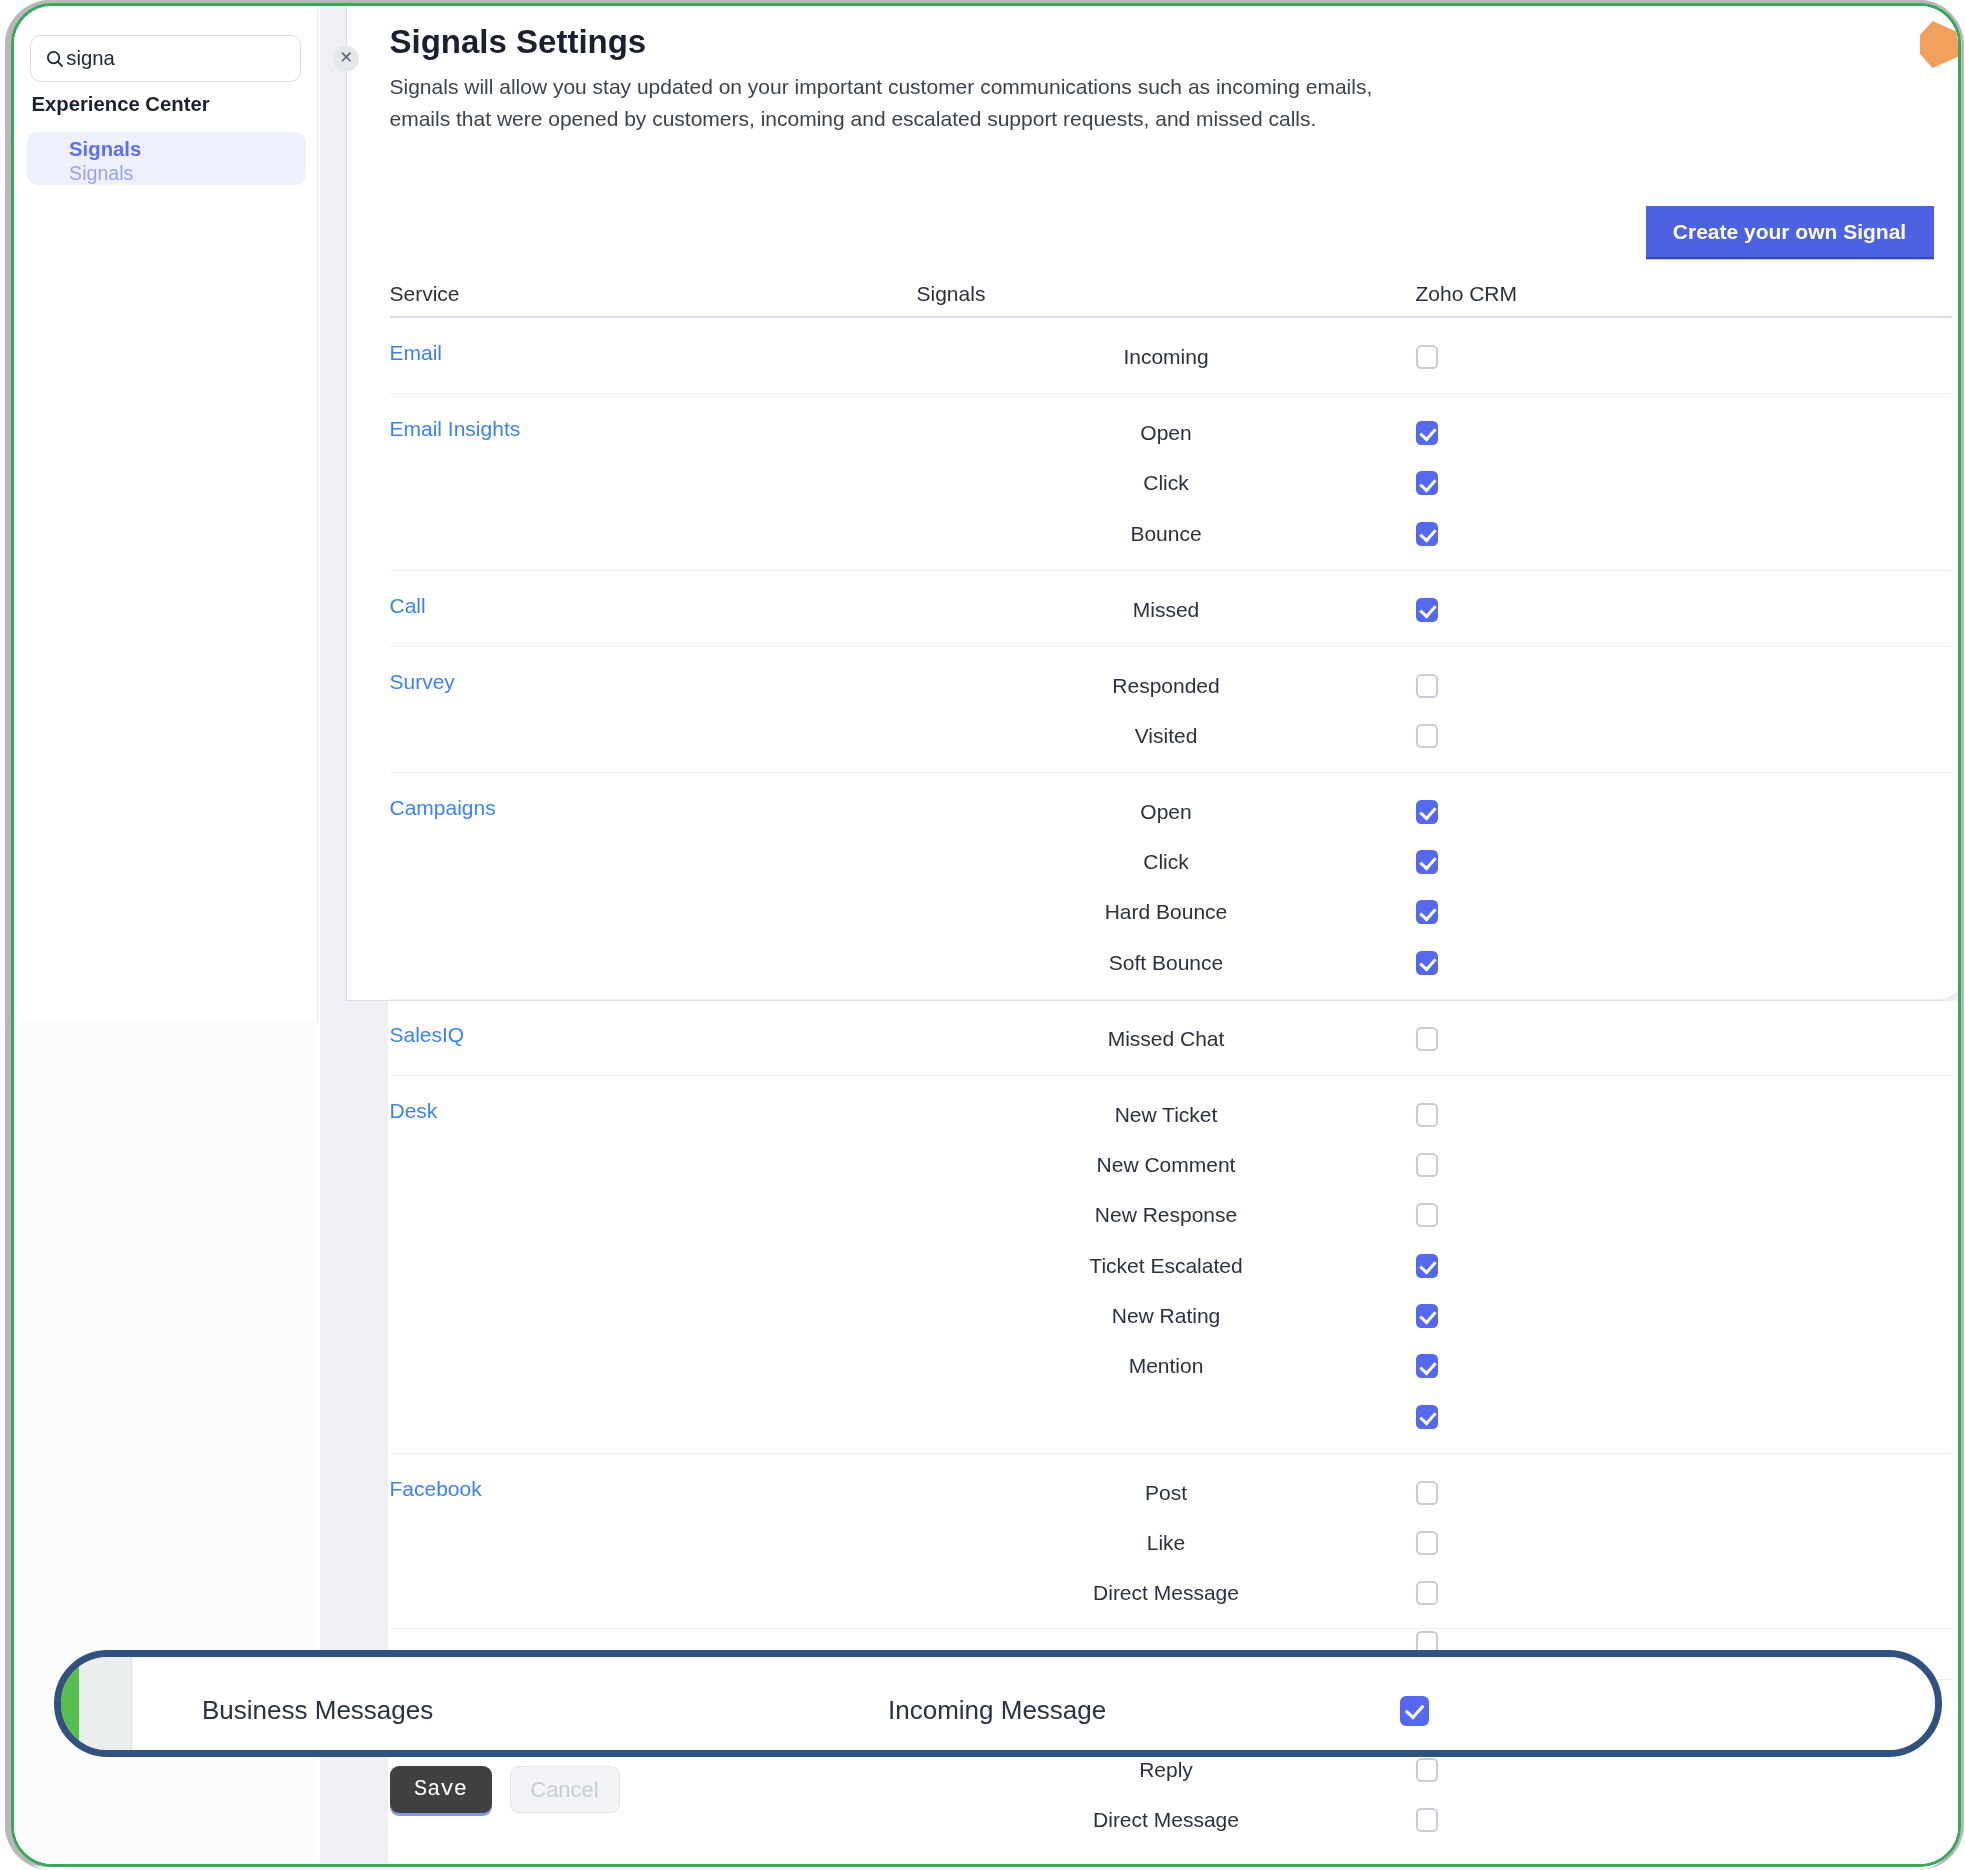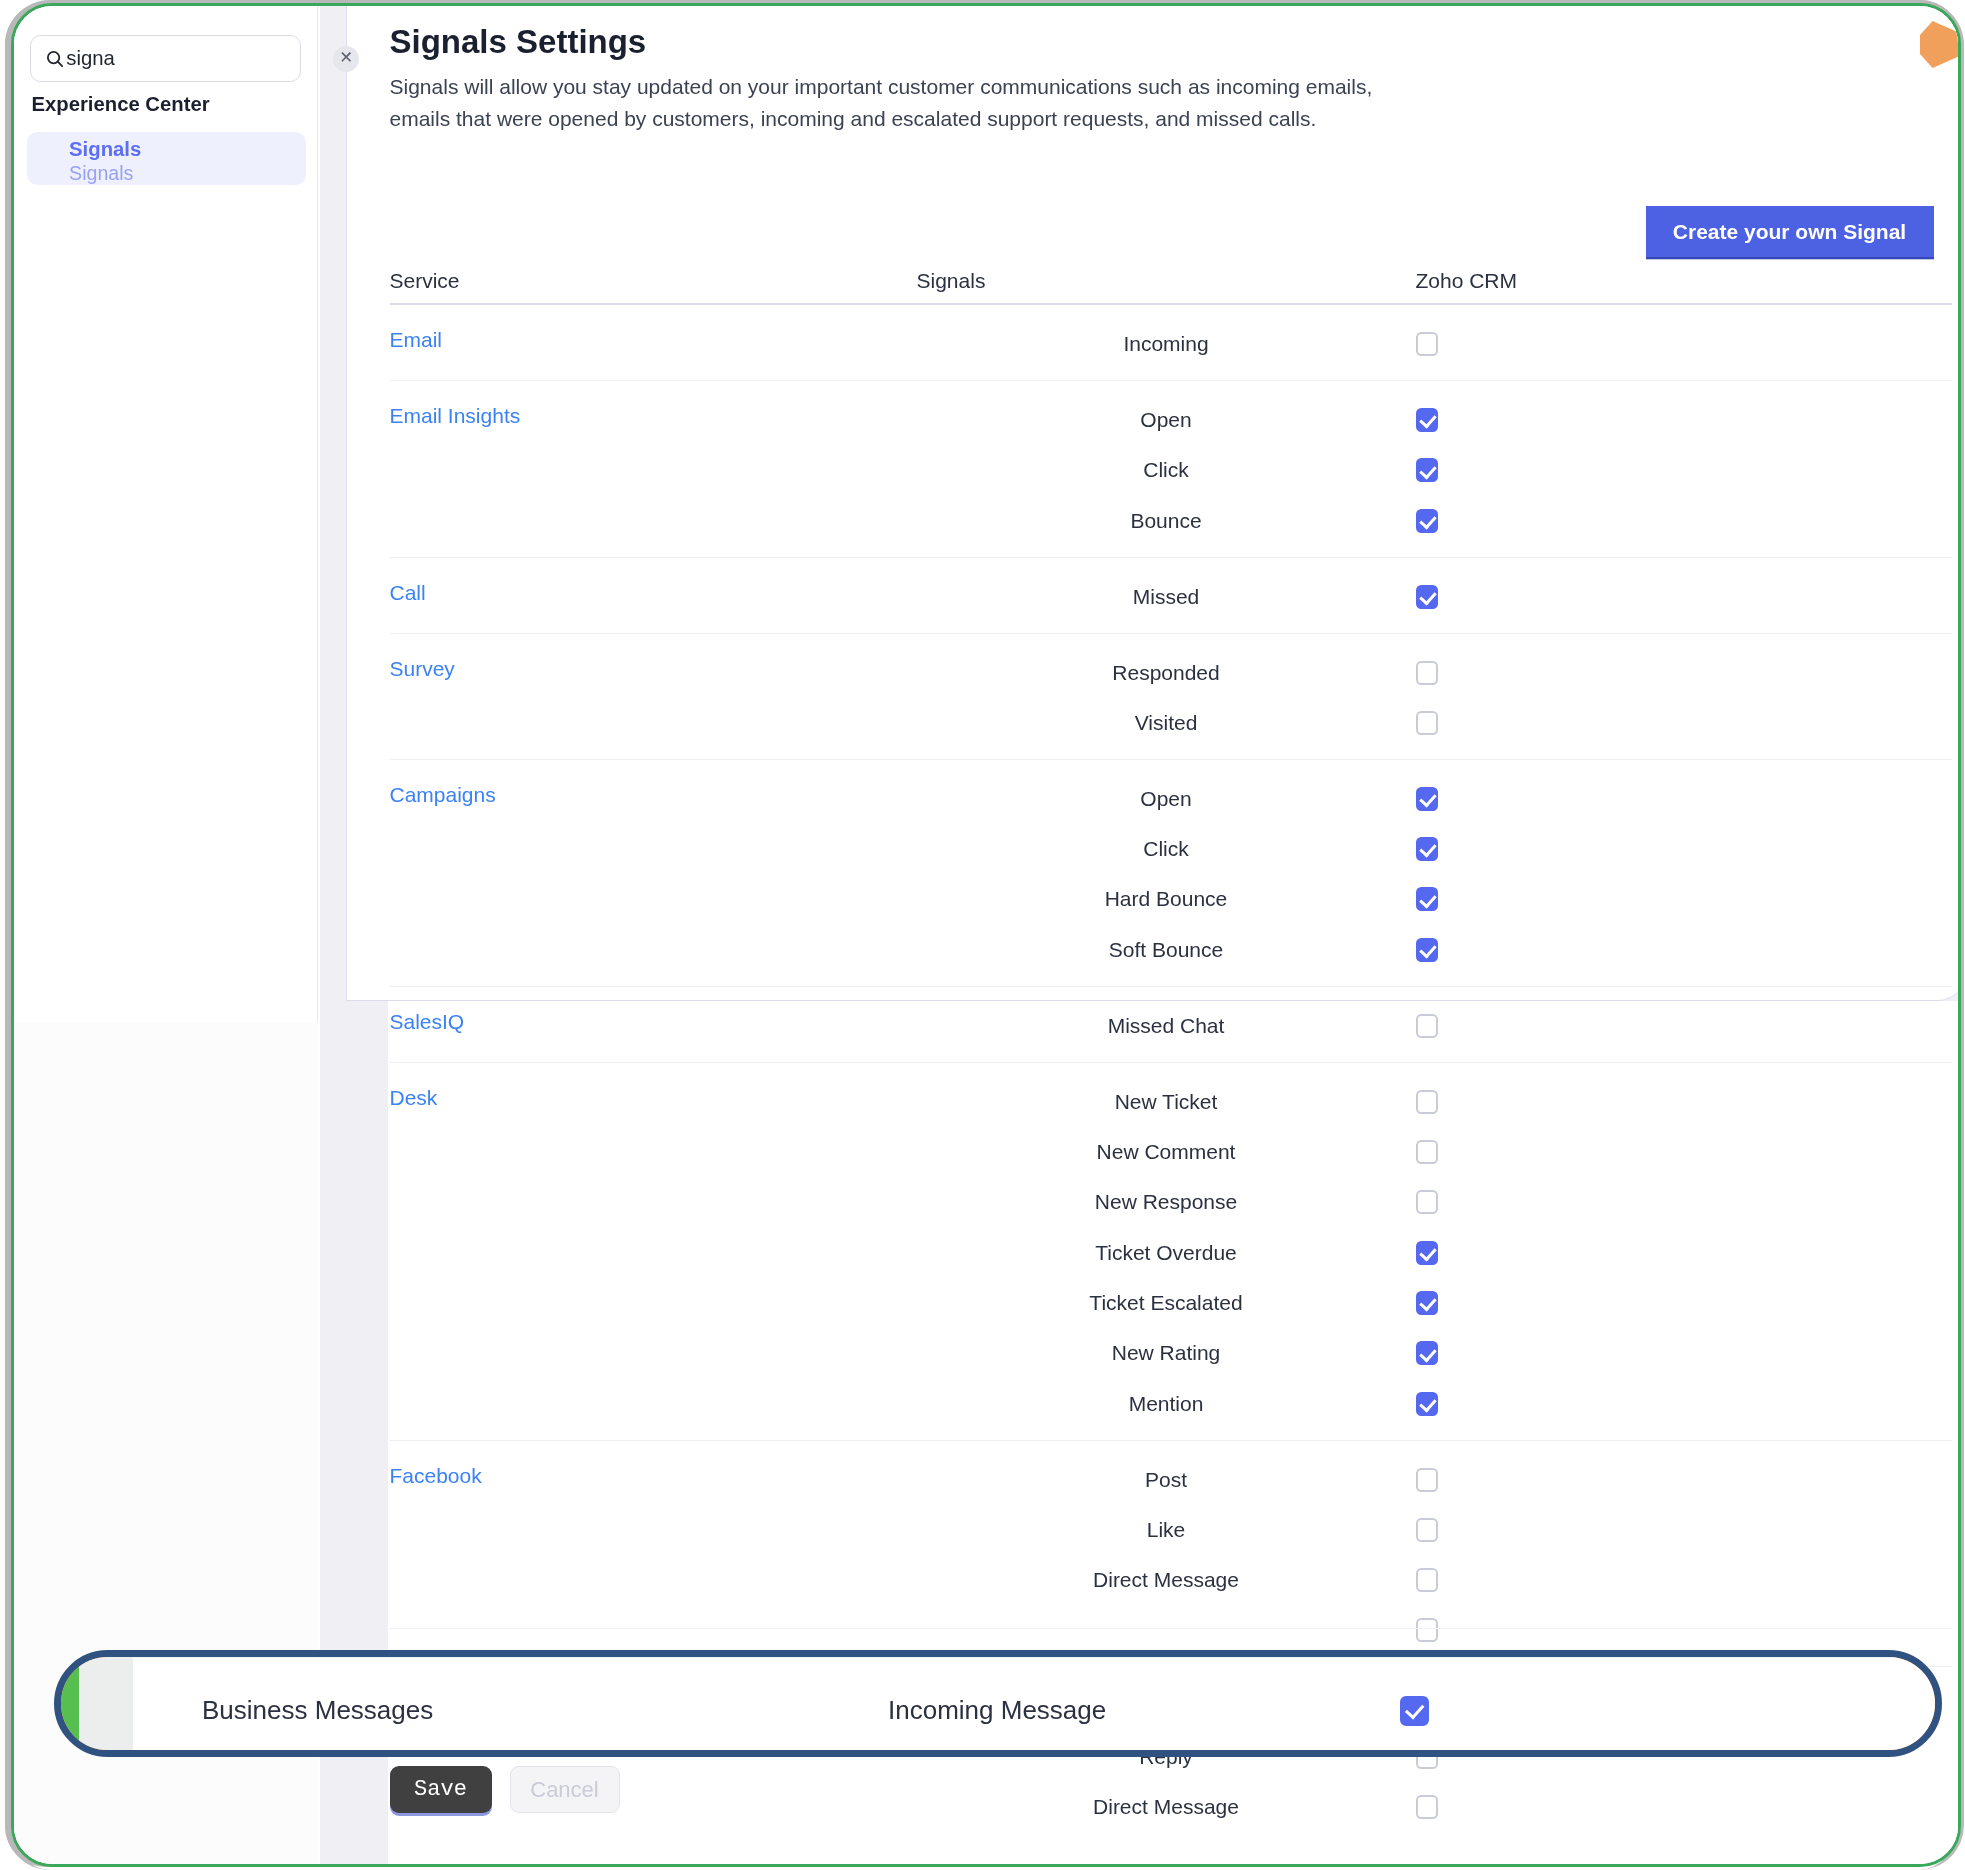--- a/index.html
+++ b/index.html
@@ -121,21 +121,21 @@
     position: absolute; left: 1632px; top: 200px;
     width: 288px; height: 51px;
     background: #4d61e3; color: #ffffff;
     border: none; border-radius: 0; cursor: pointer;
     font-family: "Liberation Sans", sans-serif;
     font-size: 21px; font-weight: bold;
     box-shadow: 0 2.3px 0 0 #3648b9;
   }
 
   
-  .tbl { position: absolute; left: 376px; top: 252px; width: 1562px; }
+  .tbl { position: absolute; left: 376px; top: 265px; width: 1562px; }
   .thead {
     display: flex; align-items: center;
     height: 47px;
     border-bottom: 2.3px solid #dcdcec;
   }
   .th { font-size: 21px; color: #2b3140; }
   .c-service { width: 527px; flex: 0 0 527px; }
   .c-signal  { width: 499px; flex: 0 0 499px; }
   .c-check   { width: 226px; flex: 0 0 226px; }
 
@@ -365,21 +365,20 @@
                 <span class="cbox"></span>
               </div>
             </div>
           </div>
           <div class="srow">
             <div class="c-service service-name">Desk</div>
             <div class="c-signal signal-list">
               <div class="signal-name">New Ticket</div>
               <div class="signal-name">New Comment</div>
               <div class="signal-name">New Response</div>
-              <div class="signal-name">Ticket Overdue</div>
               <div class="signal-name">Ticket Escalated</div>
               <div class="signal-name">New Rating</div>
               <div class="signal-name">Mention</div>
             </div>
             <div class="c-check check-list">
               <div class="cbox-slot">
                 <span class="cbox"></span>
               </div>
               <div class="cbox-slot">
                 <span class="cbox"></span>

